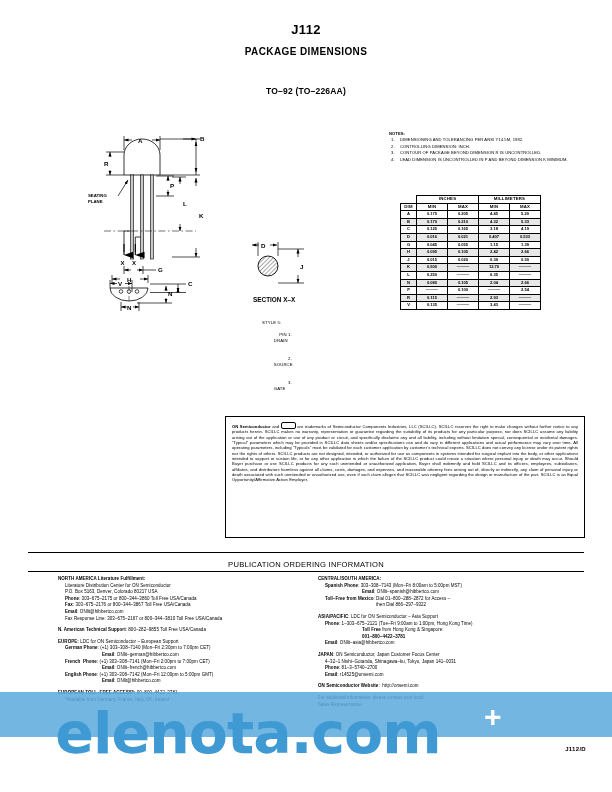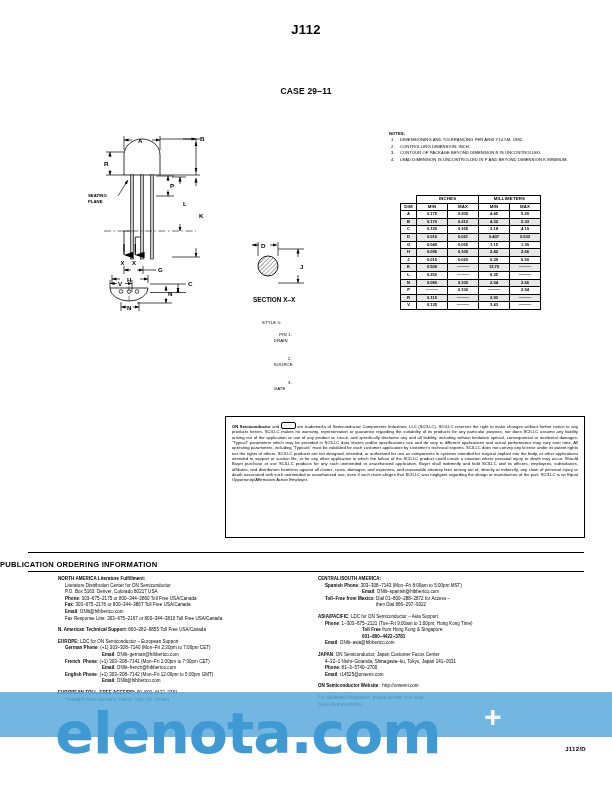--- a/index.html
+++ b/index.html
@@ -49,22 +49,22 @@
     border:.8px solid #000;box-sizing:border-box;padding:5px 6px;}
   .disc p{margin:0;font-size:4.15px;line-height:5.35px;text-align:justify;
     letter-spacing:.05px;}
   .disc b{font-weight:bold;}
   .disc .tm{display:inline-block;width:13px;height:5px;vertical-align:-1px;
     border:.5px solid #000;border-radius:2px;}
 
   hr.rule{position:absolute;left:28px;width:556px;border:none;
     border-top:.8px solid #000;margin:0;}
 
-  .poi-title{position:absolute;left:0;top:560px;width:612px;
-    font-size:7.6px;font-weight:bold;letter-spacing:.25px;}
+  .poi-title{position:absolute;left:0;top:560px;width:612px;text-align:center;
+    font-size:7.6px;font-weight:normal;letter-spacing:.25px;}
 
   .col{position:absolute;font-size:4.5px;line-height:6.6px;letter-spacing:.05px;}
   .colL{left:58px;top:576px;width:250px;}
   .colR{left:318px;top:576px;width:262px;}
   .col b{font-weight:bold;}
   .ln{white-space:pre-wrap;}
   .ind1{padding-left:7px;}
   .ind3{padding-left:44px;}
   .ind4{padding-left:58px;}
   .gap{height:5px;}
@@ -80,22 +80,23 @@
     font-family:"DejaVu Sans",sans-serif;}
   .wm-plus{position:absolute;left:484px;top:700px;color:#fff;font-size:30px;
     font-weight:bold;}
 </style>
 </head>
 <body>
 
 <div class="page">
 
   <div class="doc-title">J112</div>
+  <div class="pkg-head">PACKAGE DIMENSIONS</div>
   <div class="case-block">
-    <div>CASE 29–11</div>
+    <div>TO–92 (TO–226AA)</div>
   </div>
 
   <div class="notes">
     <div class="nh">NOTES:</div>
     <ol>
       <li><span class="num">1.</span><span>DIMENSIONING AND TOLERANCING PER ANSI Y14.5M, 1982.</span></li>
       <li><span class="num">2.</span><span>CONTROLLING DIMENSION: INCH.</span></li>
       <li><span class="num">3.</span><span>CONTOUR OF PACKAGE BEYOND DIMENSION R IS UNCONTROLLED.</span></li>
       <li><span class="num">4.</span><span>LEAD DIMENSION IS UNCONTROLLED IN P AND BEYOND DIMENSION K MINIMUM.</span></li>
     </ol>

